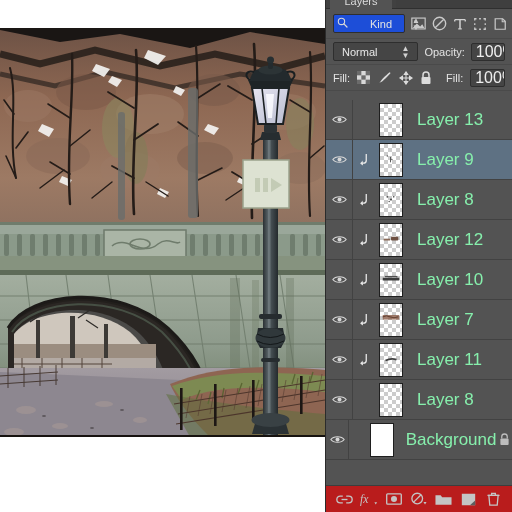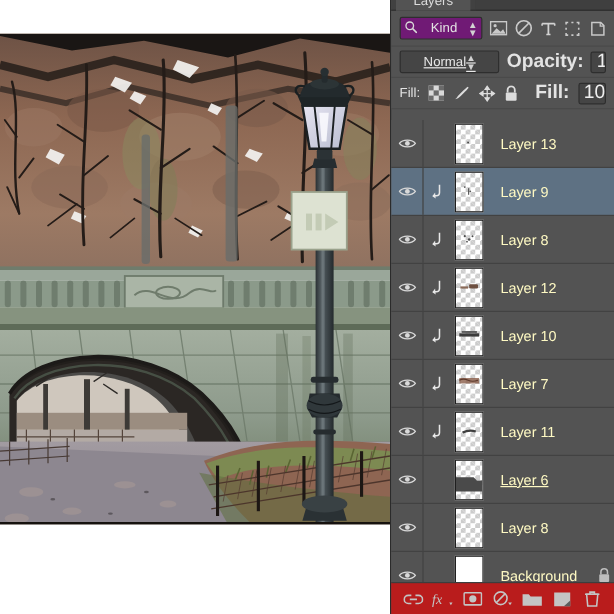--- a/index.html
+++ b/index.html
@@ -50,39 +50,39 @@
   .panel-row {
     display: flex; align-items: center;
     height: 27px; padding: 0 7px;
     background: #535353;
     border-bottom: 1px solid #4a4a4a;
   }
   .filter-row { height: 30px; gap: 6px; }
   .kind-select {
     display: flex; align-items: center;
     width: 72px; height: 19px;
-    background: #701a75; border: 1px solid #2e2e2e; border-radius: 2px;
-    padding: 0 3px; font-size: 11px; color: #e2e2e2; gap: 9px;
+    background: #1d4ed8; border: 1px solid #2e2e2e; border-radius: 2px;
+    padding: 0 3px; font-size: 11px; color: #e2e2e2; gap: 20px;
   }
   .kind-select .lbl { flex: 1; text-align: left; padding-left:2px;}
   .stepper { font-size: 8px; line-height: 7px; color: #d2d2d2; text-align:center;}
   .filt-icon {
     width: 20px; height: 20px; display:flex; align-items:center; justify-content:center;
     color: #c9c9c9;
   }
 
   .blend-row { height: 26px; gap: 6px; }
   .blend-select {
     display:flex; align-items:center;
     width: 104px; height: 19px;
     background: #454545; border: 1px solid #2e2e2e; border-radius: 2px;
-    padding: 0 19px; font-size: 11px; color: #e8e8e8; text-decoration: underline;
+    padding: 0 8px; font-size: 11px; color: #e8e8e8;
   }
   .blend-select .lbl { flex:1; text-align:left; }
-  .op-label { font-size: 16px; color: #e3e3e3; white-space: nowrap; font-weight: bold; }
+  .op-label { font-size: 11px; color: #e3e3e3; white-space: nowrap; }
   .num-field {
     width: 42px; height: 18px; background: #454545;
     border: 1px solid #2e2e2e; border-radius: 2px;
     font-size: 16px; color: #efefef; text-align: left;
     line-height: 16px; padding-left: 4px; overflow:hidden;
   }
 
   .lock-row { height: 26px; gap: 7px; }
   .lock-label { font-size: 11px; color: #e3e3e3; }
   .lock-icon { width:15px; height:15px; display:flex; align-items:center; justify-content:center; color:#d0d0d0; }
@@ -121,21 +121,21 @@
   }
   .thumb.white { background-image:none; background-color:#fff; }
   .thumb .art { position:absolute; inset:0; }
   .sel-brackets { position:absolute; left:0; top:0; right:0; bottom:0; pointer-events:none; }
   .sel-brackets span { position:absolute; width:7px; height:7px; border:2px solid #fff; }
   .sel-brackets .tl { left:-4px; top:-4px; border-right:none; border-bottom:none; }
   .sel-brackets .tr { right:-4px; top:-4px; border-left:none; border-bottom:none; }
   .sel-brackets .bl { left:-4px; bottom:-4px; border-right:none; border-top:none; }
   .sel-brackets .br { right:-4px; bottom:-4px; border-left:none; border-top:none; }
 
-  .layer-name { font-size: 12px; color: #fef9c3; padding-left: 8px; flex:1; white-space:nowrap; }
+  .layer-name { font-size: 17px; color: #86efac; padding-left: 8px; flex:1; white-space:nowrap; }
   .layer-name.underlined { text-decoration: underline; }
   .row-lock { width: 18px; display:flex; align-items:center; justify-content:center; color:#c9c9c9; }
 
   
   #panel-footer {
     position:absolute; left:0; right:0; bottom:0; height:27px;
     background: #b91c1c; border-top: 1px solid #3d3d3d;
     display:flex; align-items:center; justify-content:space-around;
     padding: 0 6px;
   }
@@ -692,38 +692,20 @@
           <div class="thumb">
             <svg class="art" viewBox="0 0 24 34">
                 <path d="M6 18 q6 -3 12 -1" stroke="#3f3f3f" stroke-width="2" fill="none"></path>
               </svg>
           </div>
         </div>
         <div class="layer-name">Layer 11</div>
         <div class="row-lock"></div>
       </div>
 
-      <div class="layer-row">
-        <div class="eye-cell">
-          <svg width="15" height="11" viewBox="0 0 18 12">
-              <path d="M1 6 C 4 1.5, 14 1.5, 17 6 C 14 10.5, 4 10.5, 1 6 Z" fill="none" stroke="#d8d8d8" stroke-width="1.3"></path>
-              <circle cx="9" cy="6" r="2.4" fill="#d8d8d8"></circle>
-            </svg>
-        </div>
-        <div class="clip-cell empty"></div>
-        <div class="thumb-wrap">
-          <div class="thumb">
-            <svg class="art" viewBox="0 0 24 34">
-                <path d="M0 15 h16 l3 3 h5 v10 H0 Z" fill="#4a4a4a"></path>
-              </svg>
-          </div>
-        </div>
-        <div class="layer-name underlined">Layer 6</div>
-        <div class="row-lock"></div>
-      </div>
 
       <div class="layer-row">
         <div class="eye-cell">
           <svg width="15" height="11" viewBox="0 0 18 12">
               <path d="M1 6 C 4 1.5, 14 1.5, 17 6 C 14 10.5, 4 10.5, 1 6 Z" fill="none" stroke="#d8d8d8" stroke-width="1.3"></path>
               <circle cx="9" cy="6" r="2.4" fill="#d8d8d8"></circle>
             </svg>
         </div>
         <div class="clip-cell empty"></div>
         <div class="thumb-wrap">

